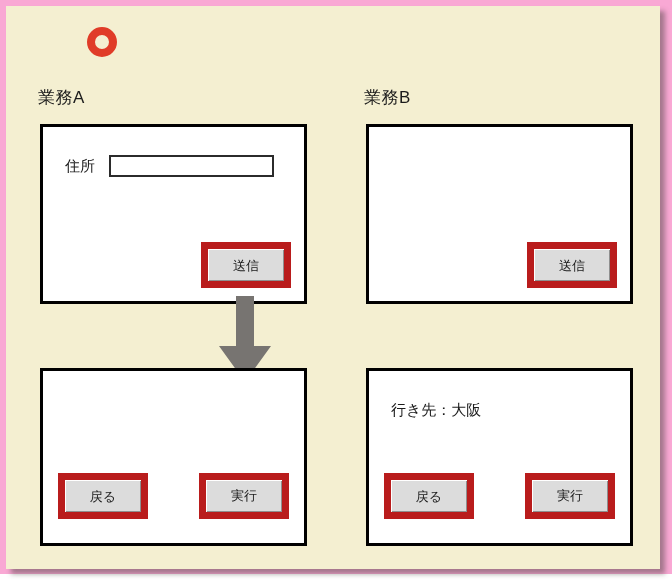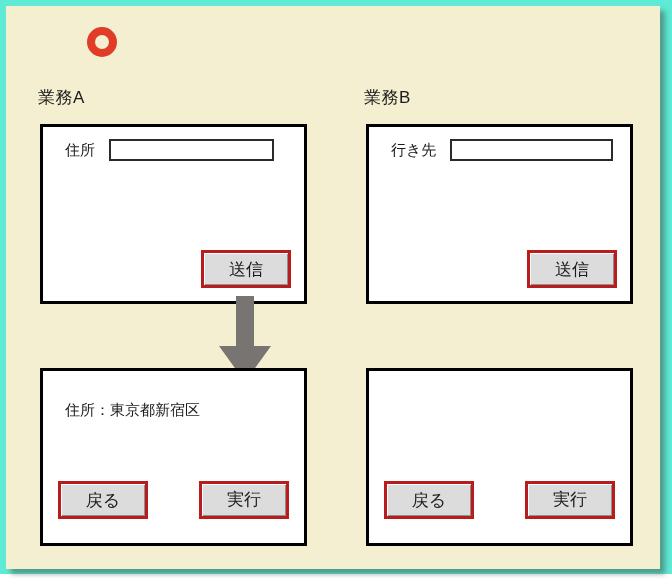--- a/index.html
+++ b/index.html
@@ -12,21 +12,21 @@
     width: 672px;
     height: 583px;
     overflow: hidden;
     font-family: "Liberation Sans", "DejaVu Sans", sans-serif;
   }
 
   #canvas {
     position: relative;
     width: 672px;
     height: 574px;
-    background: #5eead4;
+    background: #f9a8d4;
   }
 
   
   .page {
     position: absolute;
     left: 6px;
     top: 6px;
     width: 654px;
     height: 563px;
     background: #f4efd1;
@@ -72,21 +72,21 @@
     background: #ffffff;
     border: 3px solid #000000;
     box-sizing: border-box;
   }
   .screen.top    { top: 118px;  height: 180px; }
   .screen.bottom { top: 362px;  height: 178px; }
 
   .field-row {
     position: absolute;
     left: 22px;
-    top: 12px;
+    top: 28px;
     display: flex;
     align-items: center;
   }
   .field-label {
     font-size: 15px;
     color: #1b1b1b;
     white-space: nowrap;
     margin-right: 14px;
   }
   .field-input {
@@ -100,24 +100,24 @@
     font-family: "Liberation Sans", "DejaVu Sans", sans-serif;
     color: #1b1b1b;
     outline: none;
   }
   .field-row.wide .field-input { width: 163px; }
 
   
   .btn {
     position: absolute;
     background: #dcdcdc;
-    border: 3px solid #b91c1c;
+    border: 7px solid #b91c1c;
     box-shadow: inset 1px 1px 0 #ffffff, inset -1px -1px 0 #8f8f8f;
     box-sizing: border-box;
-    font-size: 17px;
+    font-size: 13px;
     font-family: "Liberation Sans", "DejaVu Sans", sans-serif;
     color: #1b1b1b;
     display: flex;
     align-items: center;
     justify-content: center;
     cursor: pointer;
     padding: 16px;
     line-height: 1;
   }
   .btn-send {
@@ -179,38 +179,34 @@
         <button class="btn btn-send">送信</button>
       </div>
 
       <div class="arrow arrow-left">
         <svg width="56" height="88" viewBox="0 0 56 88" xmlns="http://www.w3.org/2000/svg">
           <polygon points="19,0 37,0 37,50 54,50 28,86 2,50 19,50" fill="#777471"></polygon>
         </svg>
       </div>
 
       <div class="screen bottom">
-        <div class="result-text">住所：東京都新宿区</div>
         <button class="btn btn-back">戻る</button>
         <button class="btn btn-exec">実行</button>
       </div>
     </div>
 
     <div class="column right">
 
       <div class="col-title">業務B</div>
 
       <div class="screen top">
-        <div class="field-row wide">
-          <span class="field-label">行き先</span>
-          <input class="field-input" type="text" placeholder="" style="">
-        </div>
         <button class="btn btn-send">送信</button>
       </div>
 
       <div class="screen bottom">
+        <div class="result-text">行き先：大阪</div>
         <button class="btn btn-back">戻る</button>
         <button class="btn btn-exec">実行</button>
       </div>
     </div>
 
   </div>
 </div>
 
 </body></html>

